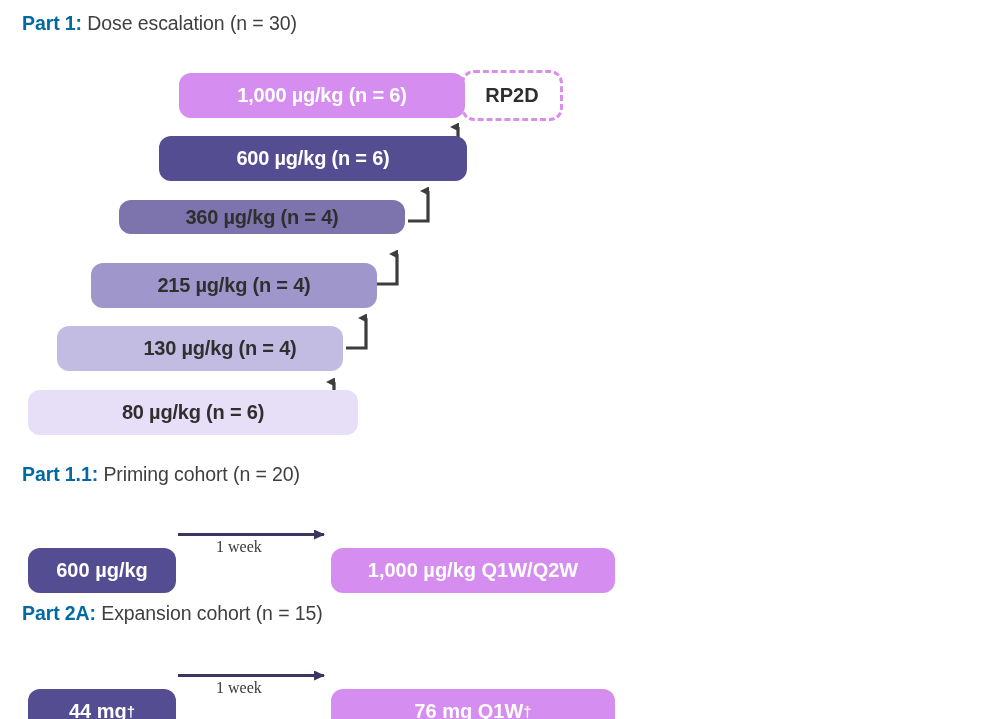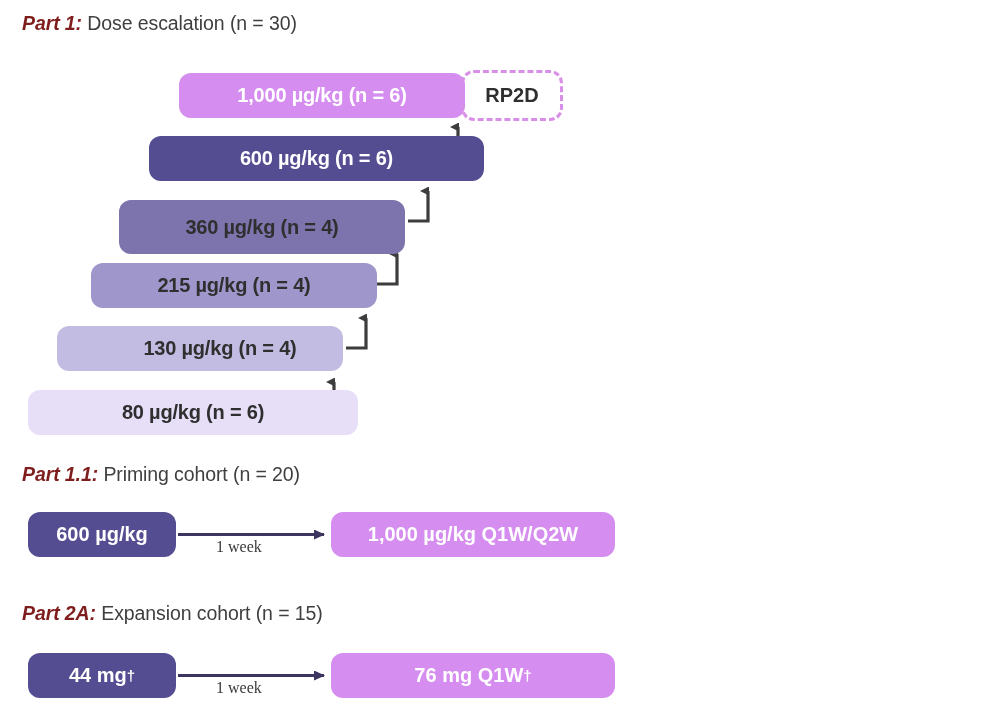--- a/index.html
+++ b/index.html
@@ -18,22 +18,21 @@
 
   .section-heading {
     position: absolute;
     font-size: 19.5px;
     color: #3a3a3a;
     white-space: nowrap;
     letter-spacing: -0.1px;
   }
   .section-heading .lead {
     font-weight: bold;
-    color: #7f1d1d;
-    font-style: italic;
+    color: #0369a1;
   }
   .section-heading .rest {
     font-weight: normal;
     color: #3f3f3f;
   }
 
   
   .stair-wrap {
     position: absolute;
     left: 0;
@@ -76,20 +75,21 @@
     position: absolute;
     border-radius: 12px;
     display: flex;
     align-items: center;
     justify-content: center;
     font-size: 20px;
     font-weight: bold;
     color: #ffffff;
     white-space: nowrap;
     box-sizing: border-box;
+    margin-top: 36px;
   }
   .flow-arrow {
     position: absolute;
     pointer-events: none;
   }
   .flow-label {
     position: absolute;
     font-size: 16px;
     font-weight: normal;
     color: #3a3a3a;
@@ -132,25 +132,25 @@
 </div>
 
 <div class="dose-bar" style="left:57px; top:326px; width:286px; height:45px; background:#c3bce2; color:#2f2f2f;padding-left:40px;">
   <span>130 µg/kg (n = 4)</span>
 </div>
 
 <div class="dose-bar" style="left:91px; top:263px; width:286px; height:45px; background:#9f97cb; color:#2f2f2f;">
   <span>215 µg/kg (n = 4)</span>
 </div>
 
-<div class="dose-bar" style="left:119px; top:200px; width:286px; height:54px; background:#7d74ad; color:#2f2f2f;">
+<div class="dose-bar" style="left:119px; top:200px; width:286px; height:34px; background:#7d74ad; color:#2f2f2f;">
   <span>360 µg/kg (n = 4)</span>
 </div>
 
-<div class="dose-bar" style="left:149px; top:136px; width:335px; height:45px; background:#554d92; color:#ffffff;">
+<div class="dose-bar" style="left:159px; top:136px; width:308px; height:45px; background:#554d92; color:#ffffff;">
   <span>600 µg/kg (n = 6)</span>
 </div>
 
 <div class="dose-bar" style="left:179px; top:73px; width:286px; height:45px; background:#d58ef0; color:#ffffff;">
   <span>1,000 µg/kg (n = 6)</span>
 </div>
 
 <div class="rp2d-badge" style="left:461px; top:70px; width:102px; height:51px;">
   <span>RP2D</span>
 </div>

